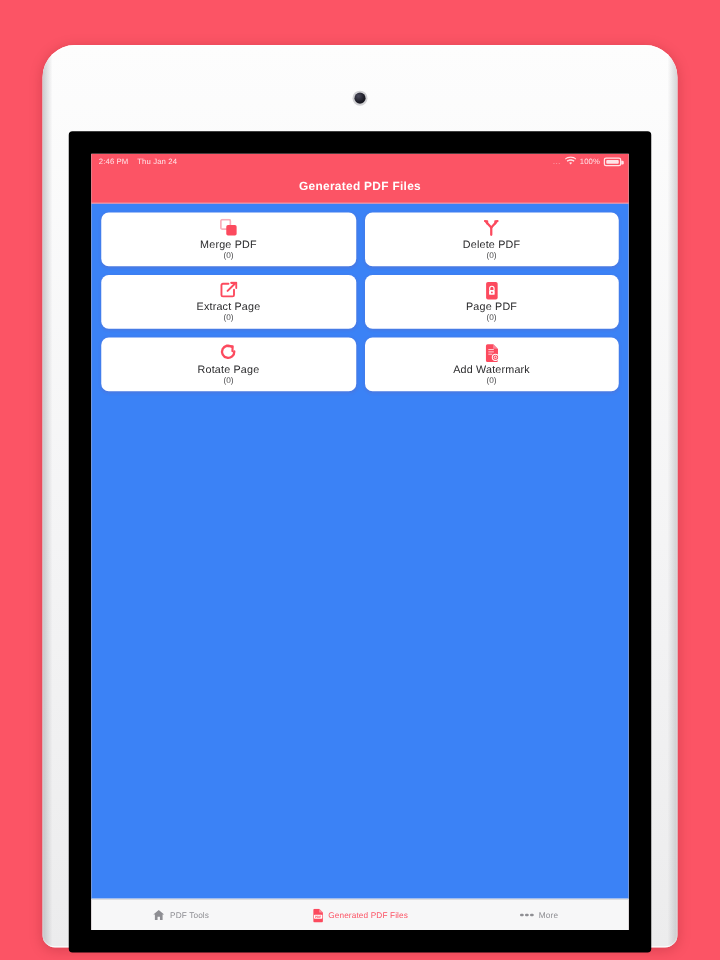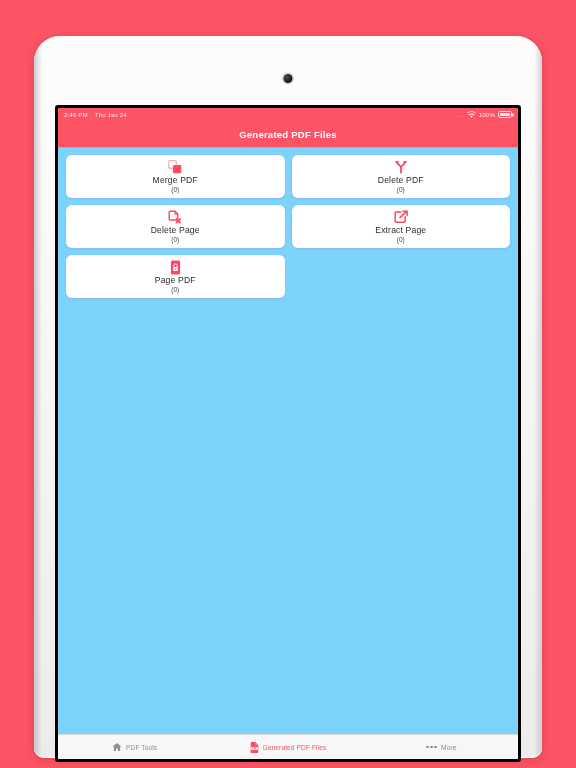--- a/index.html
+++ b/index.html
@@ -51,21 +51,21 @@
 
   
   #screen-frame {
     position: absolute;
     left: 21px;
     top: 69px;
     width: 466px;
     height: 657px;
     background: #000;
     border-radius: 3px;
-    padding: 3px;
+    padding: 18px;
   }
   #screen {
     width: 100%;
     height: 100%;
     background: #fdeef2;
     overflow: hidden;
     position: relative;
     display: flex;
     flex-direction: column;
   }
@@ -129,21 +129,21 @@
   #nav-title {
     font-size: 9.5px;
     font-weight: 600;
     letter-spacing: .25px;
     color: #ffffff;
   }
 
   
   #content {
     flex: 1 1 auto;
-    background: #7dd3fc;
+    background: #3b82f6;
     padding: 7px 8px 0 8px;
     overflow: hidden;
   }
 
   #grid {
     display: grid;
     grid-template-columns: 1fr 1fr;
     gap: 7px 7px;
   }
 
@@ -262,31 +262,20 @@
                 <path d="M12 12 L5 4.5"></path>
                 <path d="M12 12 L19 4.5"></path>
                 <path d="M3.2 3 L6.6 3.2 L6.4 6.6" stroke-width="2.6" stroke-linejoin="round"></path>
                 <path d="M20.8 3 L17.4 3.2 L17.6 6.6" stroke-width="2.6" stroke-linejoin="round"></path>
               </svg>
             </span>
             <span class="tool-label">Delete PDF</span>
             <span class="tool-count">(0)</span>
           </div>
 
-          <div class="tool-card">
-            <span class="tool-icon">
-              <svg width="14" height="14" viewBox="0 0 24 24">
-                <path d="M4 2.2h8.2l4.4 4.4v8.6a2 2 0 0 1-2 2H4a2 2 0 0 1-2-2V4.2a2 2 0 0 1 2-2z" fill="none" stroke="#fc4a5e" stroke-width="2.4" stroke-linejoin="round"></path>
-                <path d="M12.2 2.6v4.4h4.3" fill="none" stroke="#fc4a5e" stroke-width="2"></path>
-                <path d="M14.4 15.2l6.4 6.4M20.8 15.2l-6.4 6.4" stroke="#fc4a5e" stroke-width="3.2" stroke-linecap="round"></path>
-              </svg>
-            </span>
-            <span class="tool-label">Delete Page</span>
-            <span class="tool-count">(0)</span>
-          </div>
 
           <div class="tool-card">
             <span class="tool-icon">
               <svg width="14" height="14" viewBox="0 0 24 24">
                 <path d="M11.6 3.4H4a2 2 0 0 0-2 2v13.4a2 2 0 0 0 2 2h13.2a2 2 0 0 0 2-2v-7.2" fill="none" stroke="#fc4a5e" stroke-width="2.6" stroke-linecap="round"></path>
                 <path d="M10.4 13.2 21.4 2.4" fill="none" stroke="#fc4a5e" stroke-width="2.8" stroke-linecap="round"></path>
                 <path d="M15.4 2.2h7v7" fill="none" stroke="#fc4a5e" stroke-width="2.8" stroke-linecap="round" stroke-linejoin="round"></path>
               </svg>
             </span>
             <span class="tool-label">Extract Page</span>
@@ -300,21 +289,44 @@
                 <path d="M7.2 11.4V9.2a2.8 2.8 0 0 1 5.6 0v2.2" fill="none" stroke="#fff" stroke-width="1.5"></path>
                 <rect x="6.4" y="11.2" width="7.2" height="6.2" rx="1.2" fill="#fff"></rect>
                 <circle cx="10" cy="14.3" r="1.15" fill="#fc4a5e"></circle>
               </svg>
             </span>
             <span class="tool-label">Page PDF</span>
             <span class="tool-count">(0)</span>
           </div>
 
 
-
+          <div class="tool-card">
+            <span class="tool-icon">
+              <svg width="14" height="14" viewBox="0 0 24 24" fill="none" stroke="#fc4a5e" stroke-width="3.2" stroke-linecap="round">
+                <path d="M19.6 10.6a8.4 8.4 0 1 1-3.1-6.2"></path>
+                <path d="M10.6 3.4 17.4 3.6 17.0 10.2" stroke-width="2.9" stroke-linejoin="round"></path>
+              </svg>
+            </span>
+            <span class="tool-label">Rotate Page</span>
+            <span class="tool-count">(0)</span>
+          </div>
+
+          <div class="tool-card">
+            <span class="tool-icon">
+              <svg width="13" height="15" viewBox="0 0 20 24">
+                <path d="M2.4 2.6a2 2 0 0 1 2-2h7.4l6 6v14.8a2 2 0 0 1-2 2H4.4a2 2 0 0 1-2-2z" fill="#fc4a5e"></path>
+                <path d="M11.6 0.8v5.6h5.8" fill="#f9879a"></path>
+                <path d="M6 7.4h6M6 10.4h6M6 13.4h4" stroke="#ffd7de" stroke-width="1.2" stroke-linecap="round"></path>
+                <circle cx="14.6" cy="17.4" r="4.1" fill="#fc4a5e" stroke="#fff" stroke-width="1.3"></circle>
+                <circle cx="14.6" cy="17.4" r="1.7" fill="none" stroke="#fff" stroke-width="1.1"></circle>
+              </svg>
+            </span>
+            <span class="tool-label">Add Watermark</span>
+            <span class="tool-count">(0)</span>
+          </div>
 
         </div>
       </div>
 
       <div id="tabbar">
 
         <div class="tab inactive">
           <span class="tab-icon">
             <svg width="10" height="10" viewBox="0 0 24 24" fill="#8e8e93">
               <path d="M12 2.6 1.6 11.2h3v10.2h5.1v-6h4.6v6h5.1V11.2h3z"></path>

